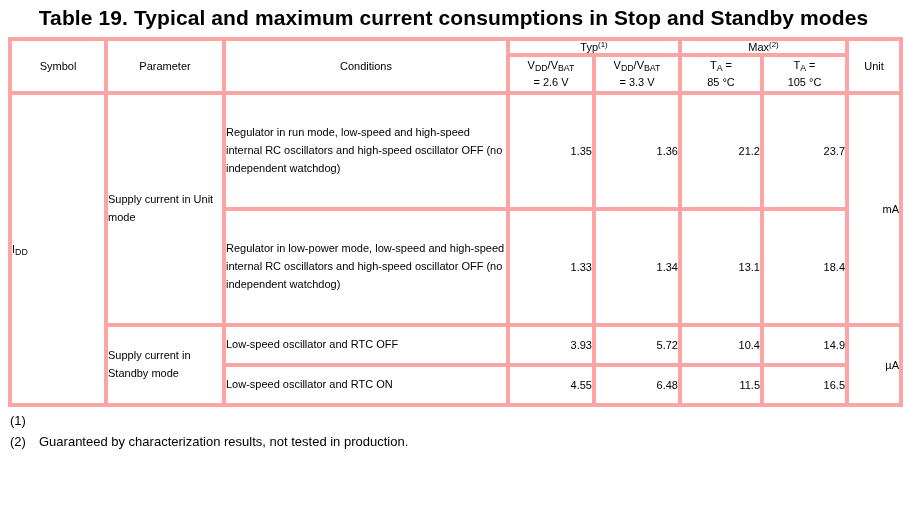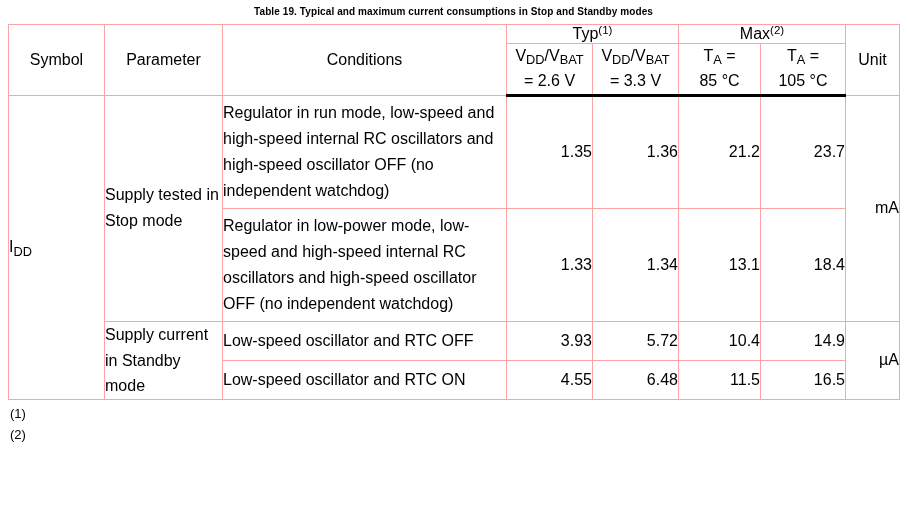--- a/index.html
+++ b/index.html
@@ -15,34 +15,34 @@
     position: relative;
     overflow: hidden;
   }
   .page {
     width: 907px;
     height: 522px;
     position: relative;
   }
   .table-title {
     text-align: center;
-    font-size: 10px;
+    font-size: 21px;
     font-weight: bold;
     padding: 6px 0 7px 0;
     letter-spacing: 0.1px;
   }
   table.spec {
     border-collapse: collapse;
     margin: 0 8px;
     width: 891px;
     table-layout: fixed;
   }
   table.spec td, table.spec th {
-    border: 1px solid #fca5a5;
-    font-size: 16px;
+    border: 4px solid #fca5a5;
+    font-size: 11px;
     font-weight: normal;
     padding: 0;
     vertical-align: middle;
   }
   .hdr {
     text-align: center;
     font-weight: bold;
     font-size: 14px;
   }
   .hdr-sub {
@@ -166,21 +166,21 @@
             <span>T</span><sub class="smallcap">A</sub><span> =</span>
           </div>
           <div>105 °C</div>
         </td>
       </tr>
 
       <tr>
         <td class="sym" rowspan="4">
           <span>I</span><sub class="smallcap">DD</sub>
         </td>
-        <td class="param" rowspan="2">Supply tested in Stop mode</td>
+        <td class="param" rowspan="2">Supply current in Unit mode</td>
         <td class="cond" style="height:112px">Regulator in run mode, low-speed and high-speed internal RC oscillators and high-speed oscillator OFF (no independent watchdog)</td>
         <td class="num">1.35</td>
         <td class="num">1.36</td>
         <td class="num">21.2</td>
         <td class="num">23.7</td>
         <td class="unit" rowspan="2">mA</td>
       </tr>
 
       <tr>
         <td class="cond" style="height:112px">Regulator in low-power mode, low-speed and high-speed internal RC oscillators and high-speed oscillator OFF (no independent watchdog)</td>
@@ -209,16 +209,17 @@
       </tr>
     </tbody>
   </table>
 
   <div class="notes">
     <div class="note-row">
       <span class="note-num">(1)</span>
     </div>
     <div class="note-row">
       <span class="note-num">(2)</span>
+      <span class="note-text">Guaranteed by characterization results, not tested in production.</span>
     </div>
   </div>
 
 </div>
 
 </body></html>

